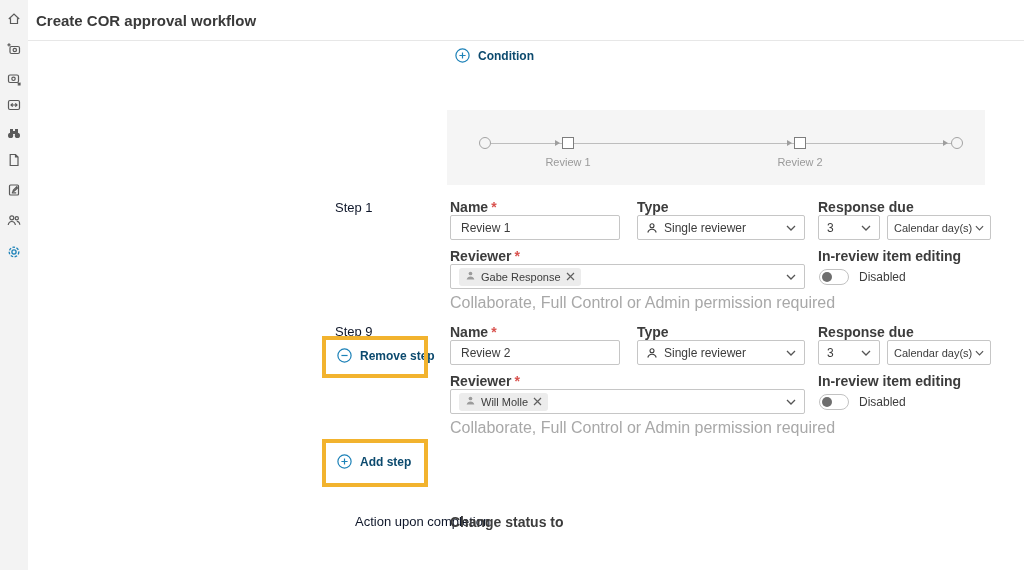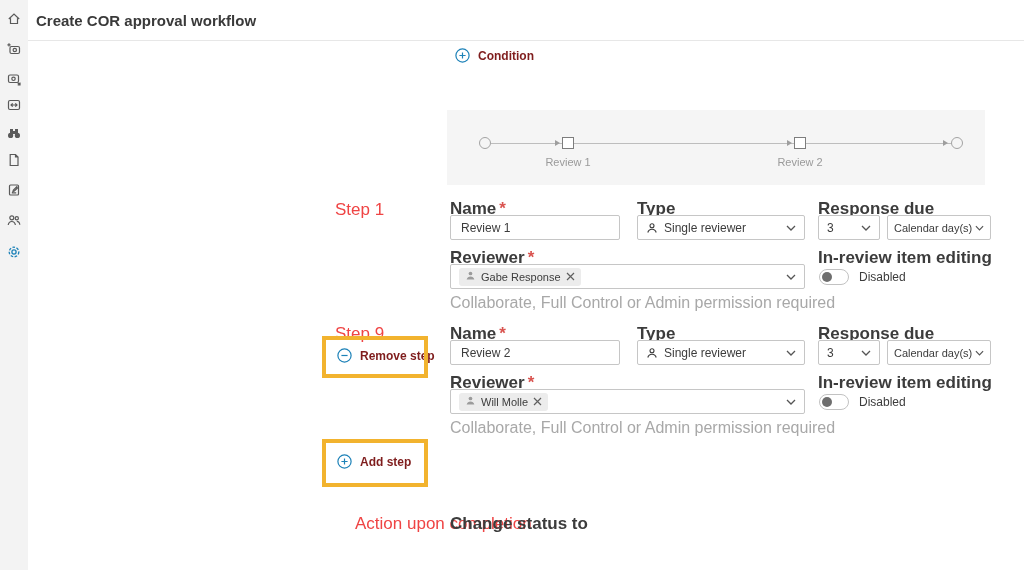--- a/index.html
+++ b/index.html
@@ -10,38 +10,38 @@
   .sidebar{position:absolute;left:0;top:0;width:28px;height:570px;background:#f3f3f3;}
   .side-icon{position:absolute;left:6px;width:16px;height:16px;color:#5a5a5a;cursor:pointer;}
   .side-icon svg{display:block;}
   .side-icon.active{color:#1d82b8;}
 
   
   .page-title{position:absolute;left:36px;top:12px;font-size:15px;font-weight:600;color:#3a3a3a;}
   .header-divider{position:absolute;left:28px;top:40px;width:996px;height:1px;background:#e7e7e7;}
 
   
-  .blue-link{position:absolute;display:flex;align-items:center;gap:8px;color:#7f1d1d;
+  .blue-link{position:absolute;display:flex;align-items:center;gap:8px;color:#0c4a6e;
              font-size:12px;font-weight:700;cursor:pointer;}
   .blue-link svg{display:block;flex:0 0 auto;}
 
   
   .stepper-panel{position:absolute;left:447px;top:110px;width:538px;height:75px;background:#f5f5f5;}
   .track{position:absolute;left:44px;top:33px;width:462px;height:1px;background:#bdbdbd;}
   .node-circle{position:absolute;top:27px;width:12px;height:12px;border:1px solid #a3a3a3;
                border-radius:50%;background:#f5f5f5;box-sizing:border-box;}
   .node-square{position:absolute;top:27px;width:12px;height:12px;border:1px solid #7d7d7d;
                background:#fff;box-sizing:border-box;}
   .arrow-head{position:absolute;top:30px;width:0;height:0;border-top:3.5px solid transparent;
               border-bottom:3.5px solid transparent;border-left:5px solid #9e9e9e;}
   .node-label{position:absolute;top:46px;width:80px;text-align:center;font-size:11px;color:#9a9a9a;}
 
   
-  .row-label{position:absolute;font-size:17px;color:#ef4444;}
-  .field-label{position:absolute;font-size:17px;font-weight:700;color:#3c3c3c;white-space:nowrap;}
+  .row-label{position:absolute;font-size:13px;color:#0f172a;}
+  .field-label{position:absolute;font-size:14px;font-weight:700;color:#3c3c3c;white-space:nowrap;}
   .req{color:#d9534f;margin-left:3px;font-weight:700;}
   .text-input{position:absolute;box-sizing:border-box;height:25px;border:1px solid #c6c6c6;
               border-radius:2px;background:#fff;font-size:12px;color:#3c3c3c;padding:0 10px;
               font-family:"Liberation Sans",sans-serif;}
   .select{position:absolute;box-sizing:border-box;height:25px;border:1px solid #c6c6c6;border-radius:2px;
           background:#fff;font-size:12px;color:#3c3c3c;display:flex;align-items:center;
           padding:0 8px;cursor:pointer;}
   .select .sel-text{white-space:nowrap;overflow:hidden;}
   .select .chev{margin-left:auto;display:flex;}
   .select .lead-icon{margin-right:6px;display:flex;}

